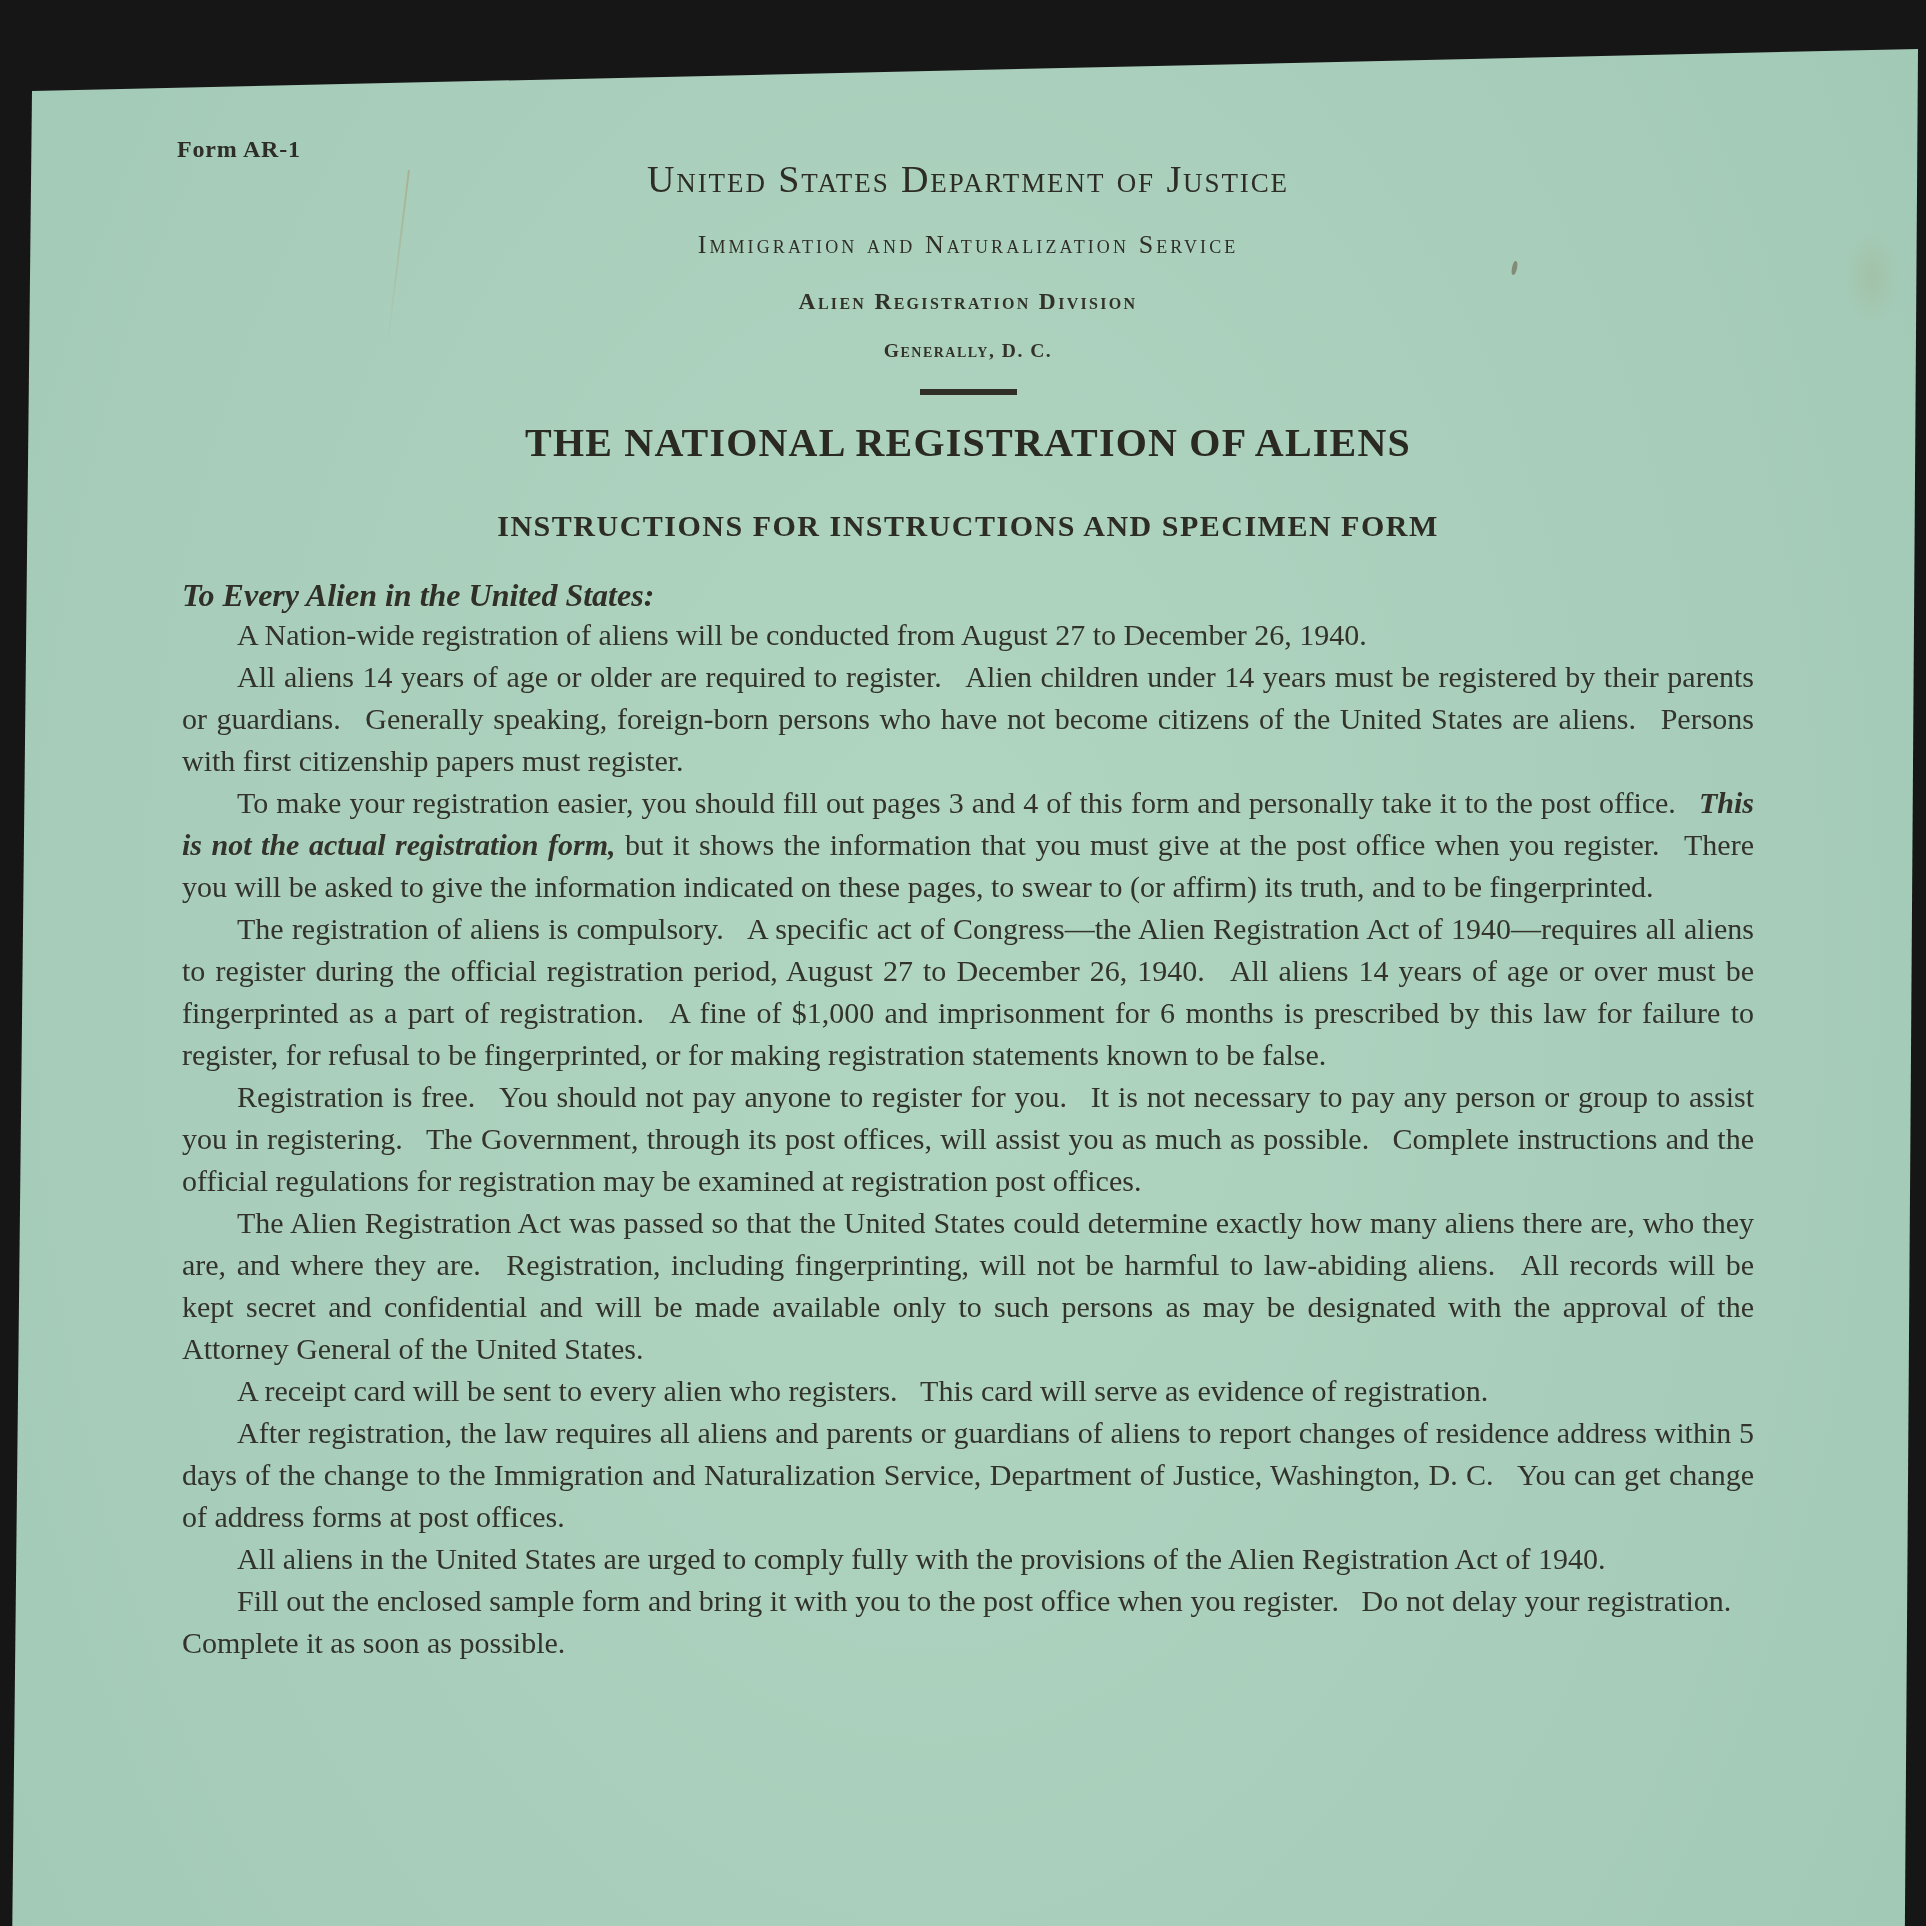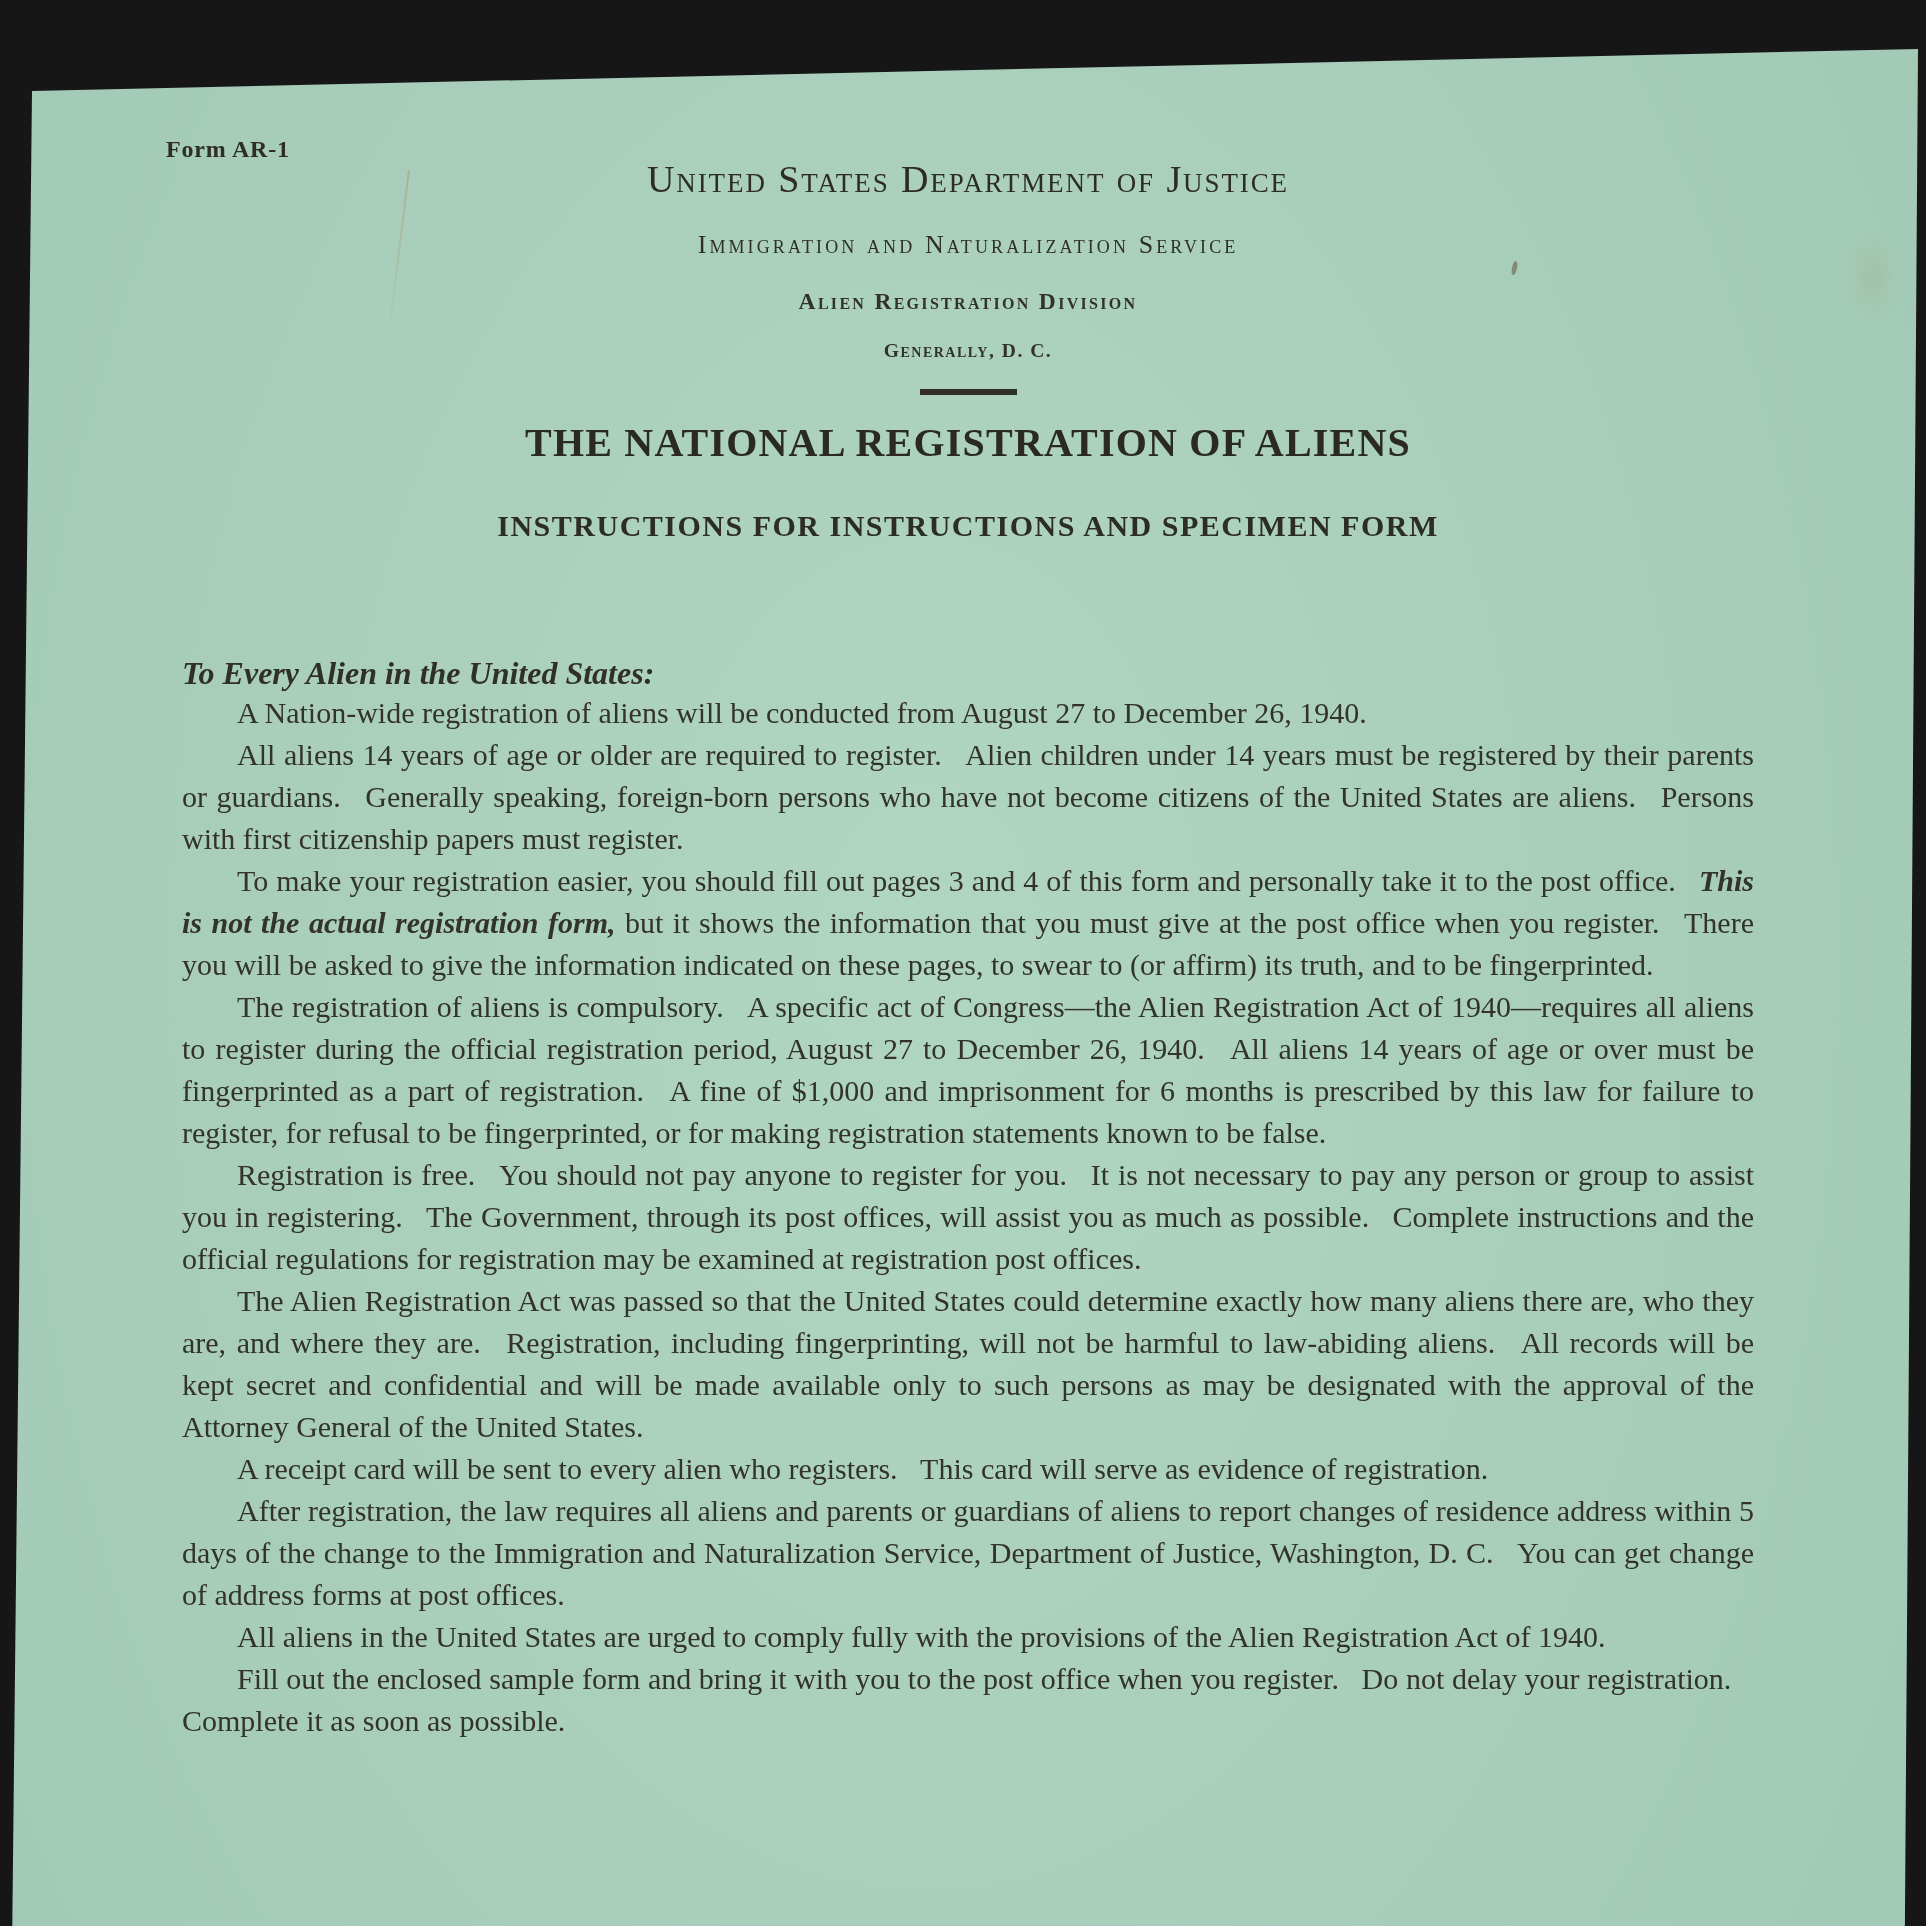--- a/index.html
+++ b/index.html
@@ -16,37 +16,37 @@
     clip-path: polygon(32px 91px, 1918px 49px, 1901px 2484px, 6.2px 2492px);
     background: radial-gradient(ellipse at 48% 38%, #b0d6c2 0%, #a8cebb 52%, #9dc6b1 100%);
   }
 
   .content {
     position: absolute; left: 182px; top: 133px; width: 1572px;
     color: #32322a; text-align: center;
   }
 
   .form-number {
-    position: absolute; left: 166px; top: 136px;
+    position: absolute; left: 177px; top: 136px;
     font-size: 24px; font-weight: bold; letter-spacing: 0.8px; color: #2e2d26;
   }
 
   .h-dept    { font-size: 38px; font-variant: small-caps; letter-spacing: 1.9px; margin: 24px 0 0; color: #2d2c25; }
   .h-service { font-size: 26px; font-variant: small-caps; letter-spacing: 3.1px; margin: 28.5px 0 0; color: #2f2e27; }
   .h-division{ font-size: 23.5px; font-variant: small-caps; font-weight: bold; letter-spacing: 2.3px; margin: 28px 0 9px; }
   .h-city    { font-size: 19.6px; font-variant: small-caps; font-weight: bold; letter-spacing: 1.5px; margin: 25.4px 0 0; }
 
   .divider { width: 97px; height: 5.8px; background: #2f2e27; margin: 27px auto 0; }
 
   .doc-title    { font-size: 40px; font-weight: bold; letter-spacing: 1.2px; margin: 24px 0 0; color: #2a2922; }
   .doc-subtitle { font-size: 30px;  font-weight: bold; letter-spacing: 1.5px; margin: 43px 0 0; color: #2d2c25; }
 
   .salutation {
     font-size: 32px; font-weight: bold; font-style: italic;
-    text-align: left; margin: 112px 0 0; color: #303028;
+    text-align: left; margin: 34px 0 0; color: #303028;
   }
 
   .body-text { margin-top: 0; text-align: justify; }
   .body-text p {
     font-size: 30px; line-height: 42px; margin: 0;
     text-indent: 55px; color: #33332b;
   }
   .em-seg { font-weight: bold; font-style: italic; }
 
   

